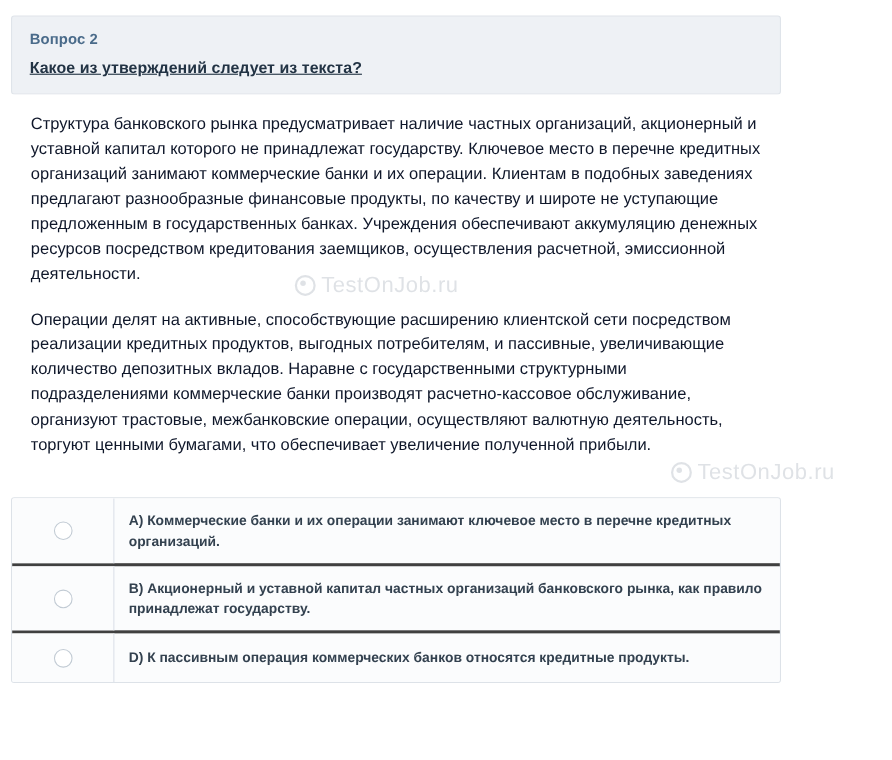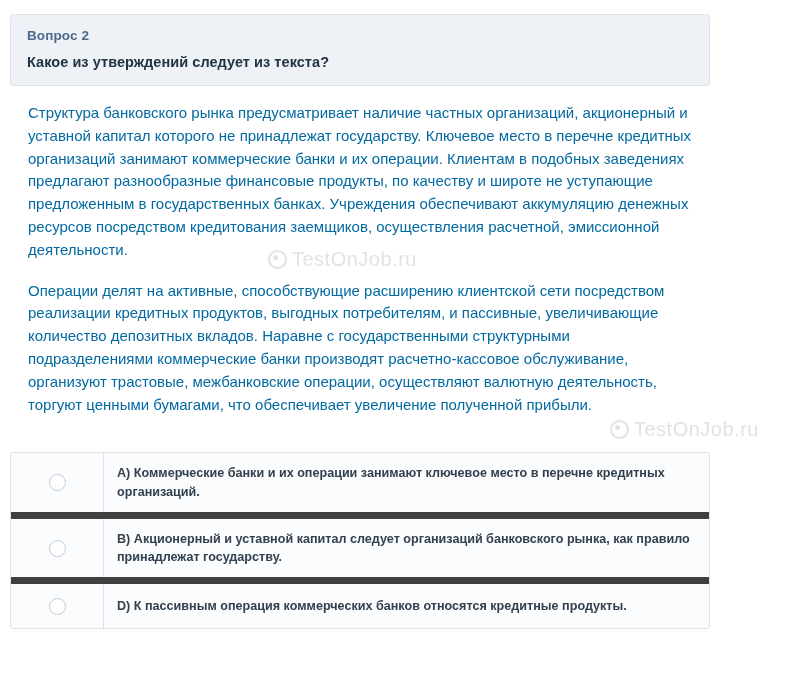--- a/index.html
+++ b/index.html
@@ -35,33 +35,34 @@
     font-weight: bold;
     color: #4a6b8a;
     margin-bottom: 11px;
     letter-spacing: 0.1px;
   }
   .question-title {
     font-size: 14.5px;
     font-weight: bold;
     color: #223344;
     letter-spacing: 0.05px;
+    text-decoration: underline;
   }
   
   .passage {
     position: relative;
     background: #ffffff;
     padding: 16px 18px 10px 18px;
     box-sizing: border-box;
   }
   .passage p {
     margin: 0 0 18px 0;
     font-size: 15px;
     line-height: 1.52;
-    color: #0369a1;
+    color: #0f172a;
     text-align: left;
   }
   .passage p:last-child {
     margin-bottom: 4px;
   }
   
   .watermark {
     position: absolute;
     color: rgba(150, 160, 172, 0.30);
     font-size: 20px;
@@ -103,21 +104,21 @@
   .answers {
     margin-top: 8px;
     border: 1px solid #dde2e8;
     border-radius: 3px;
     overflow: hidden;
     background: #fbfcfd;
   }
   .answer-row {
     display: flex;
     align-items: stretch;
-    border-bottom: 7px solid #404040;
+    border-bottom: 3px solid #404040;
     background: #fbfcfd;
     min-height: 44px;
   }
   .answer-row:last-child {
     border-bottom: none;
     justify-content: space-between;
   }
   .radio-cell {
     width: 92px;
     min-width: 92px;
@@ -176,21 +177,21 @@
       <div class="radio-cell">
         <span class="radio"></span>
       </div>
       <div class="answer-text">A) Коммерческие банки и их операции занимают ключевое место в перечне кредитных организаций.</div>
     </div>
 
     <div class="answer-row">
       <div class="radio-cell">
         <span class="radio"></span>
       </div>
-      <div class="answer-text">B) Акционерный и уставной капитал следует организаций банковского рынка, как правило принадлежат государству.</div>
+      <div class="answer-text">B) Акционерный и уставной капитал частных организаций банковского рынка, как правило принадлежат государству.</div>
     </div>
 
 
     <div class="answer-row">
       <div class="radio-cell">
         <span class="radio"></span>
       </div>
       <div class="answer-text">D) К пассивным операция коммерческих банков относятся кредитные продукты.</div>
     </div>
 

